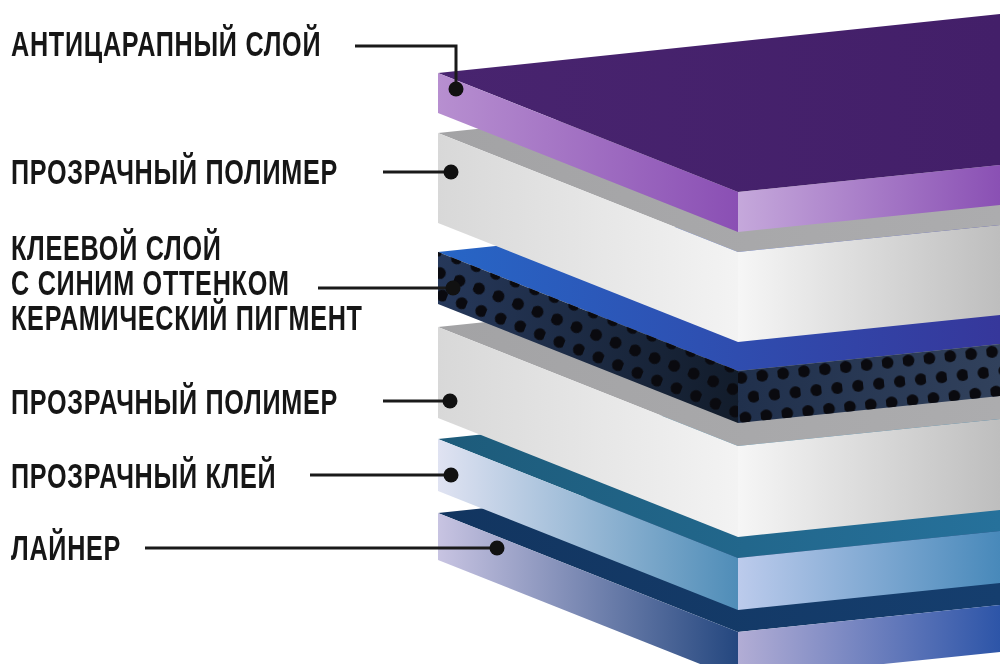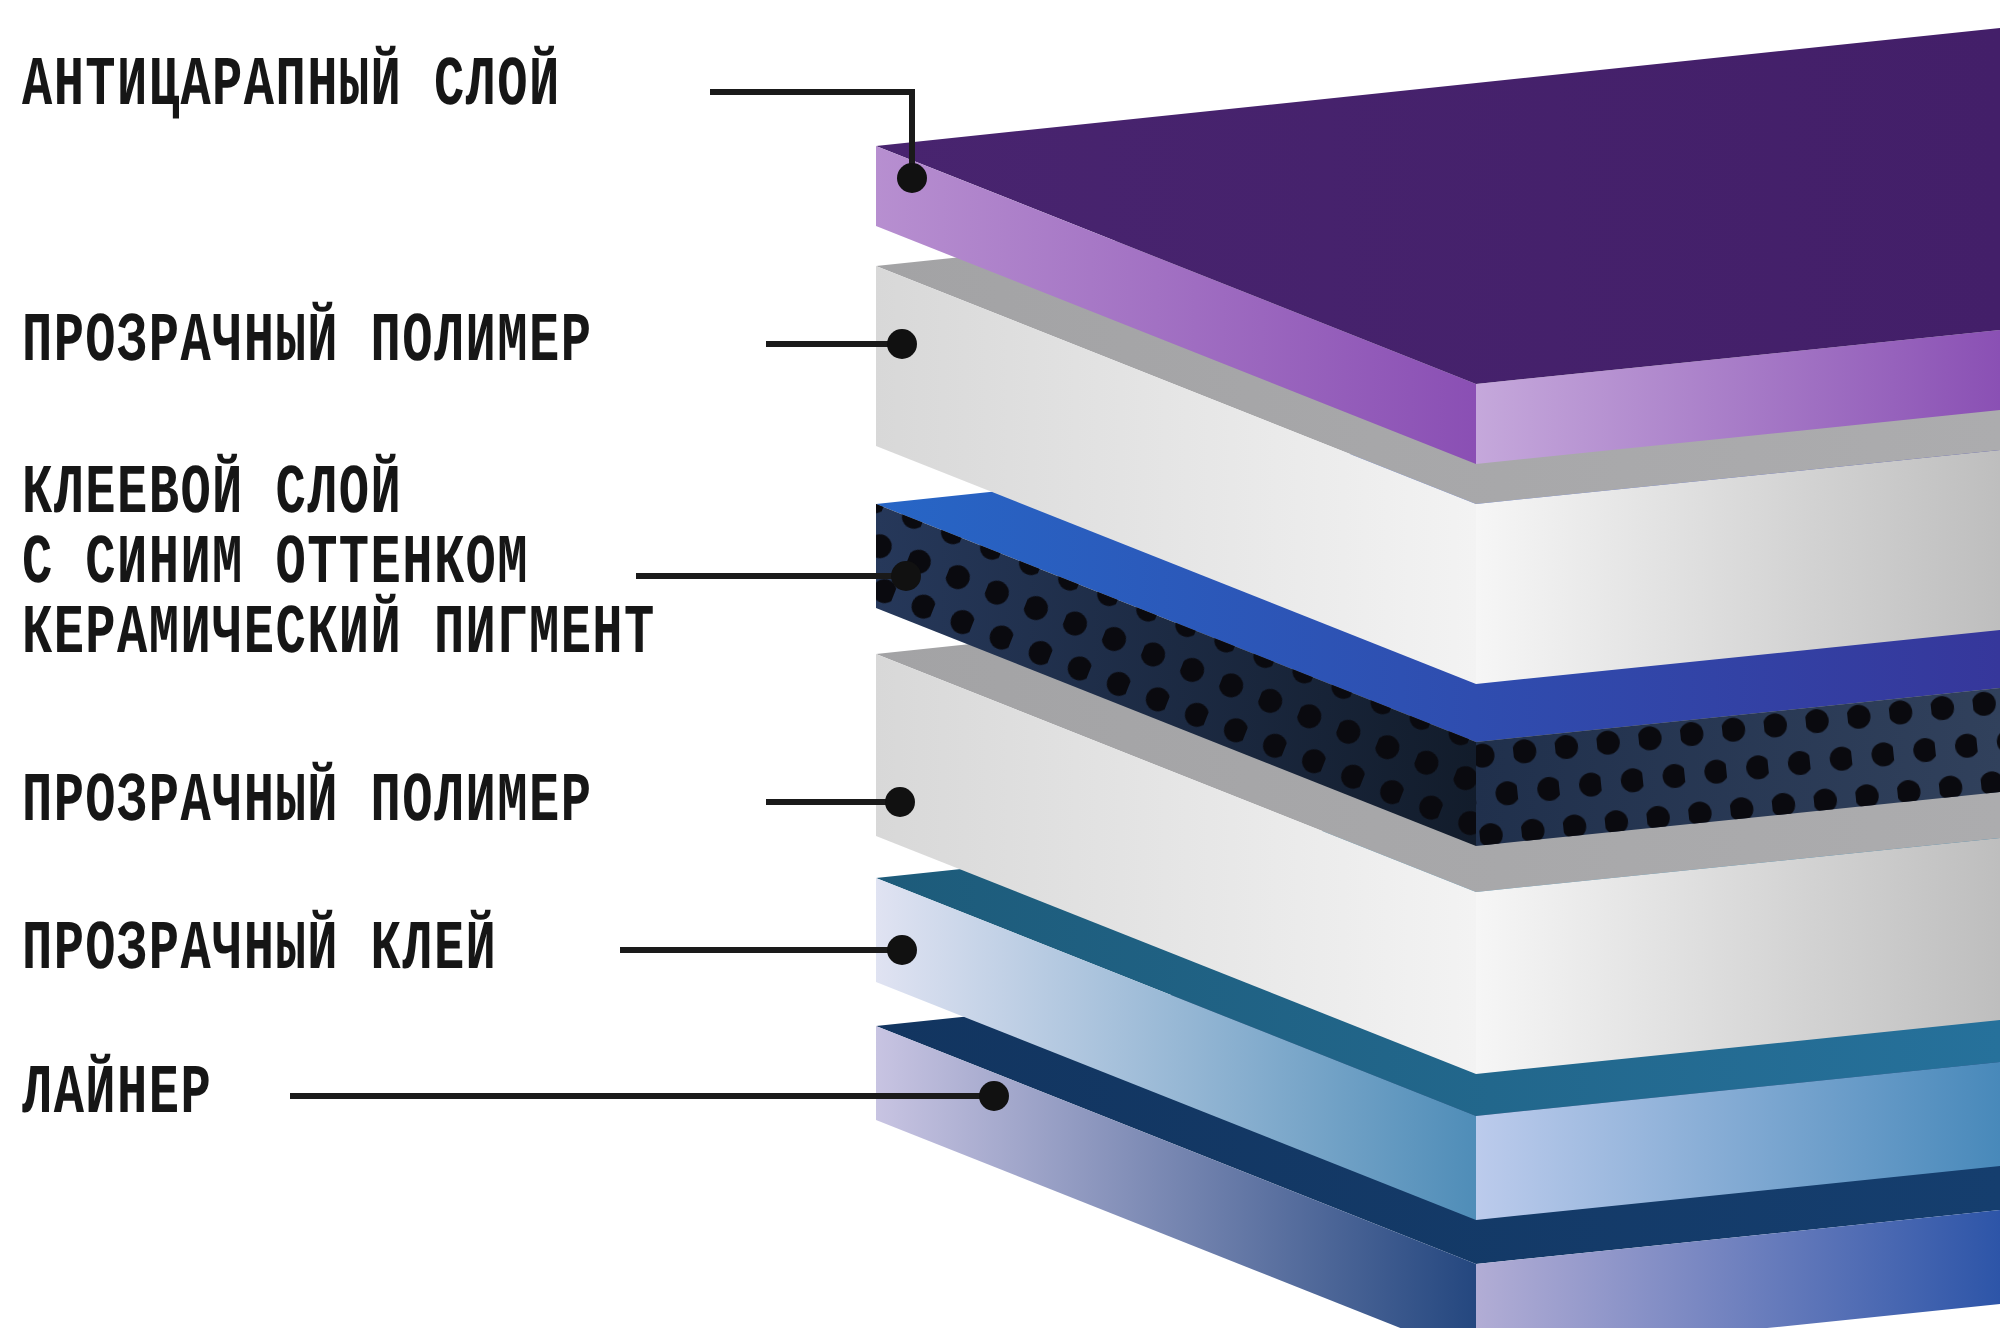--- a/index.html
+++ b/index.html
@@ -2,21 +2,21 @@
 <html><head>
 <meta charset="utf-8">
 <style>
   html, body { margin: 0; padding: 0; background: #ffffff; }
   .stage {
     position: relative;
     width: 1000px;
     height: 664px;
     background: #ffffff;
     overflow: hidden;
-    font-family: Liberation Mono, monospace;
+    font-family: Liberation Sans, sans-serif;
   }
   .diagram-svg {
     position: absolute;
     left: 0; top: 0;
     width: 1000px;
     height: 664px;
     display: block;
   }
   .layer-label {
     position: absolute;

